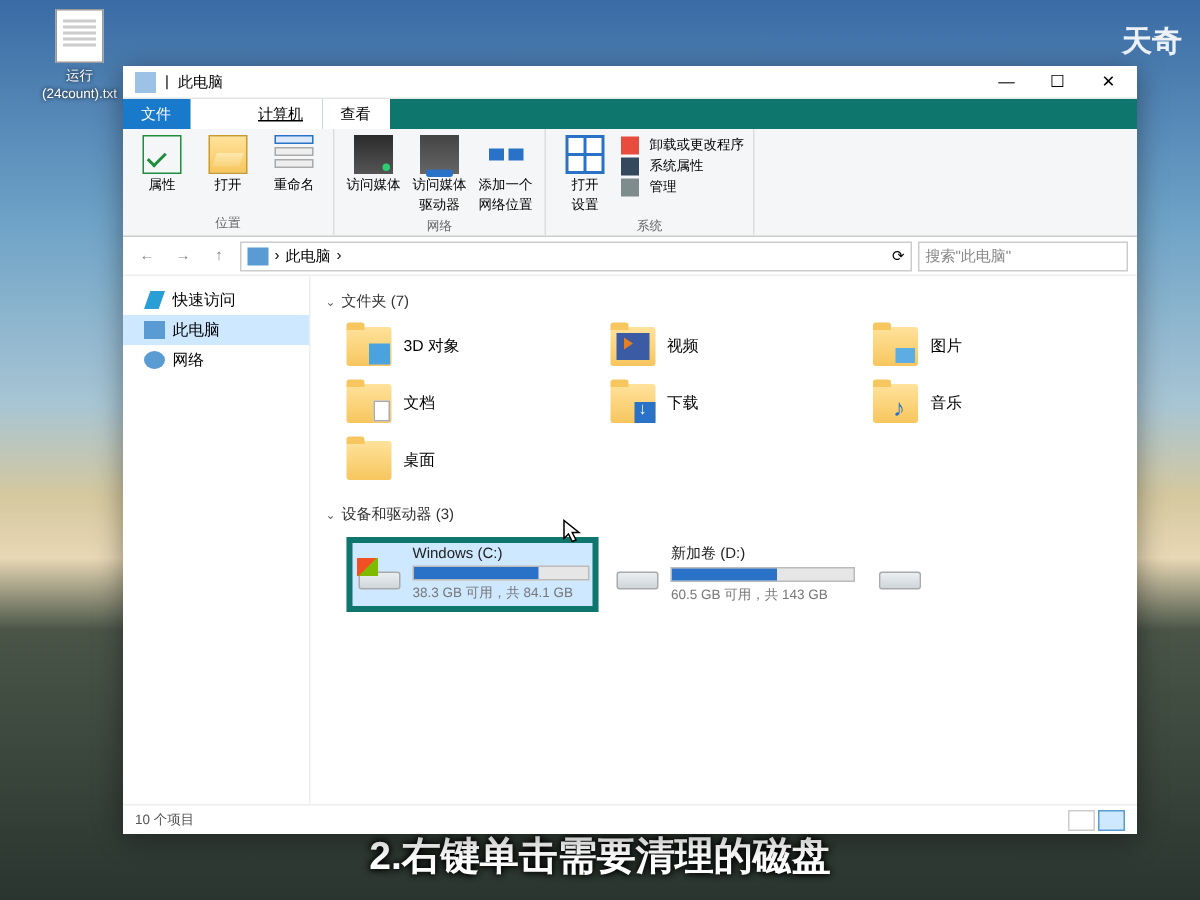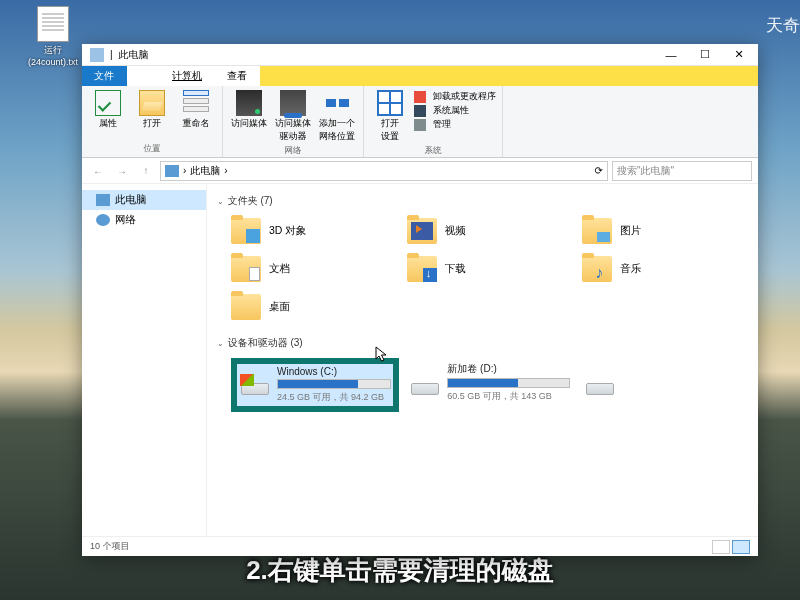--- a/index.html
+++ b/index.html
@@ -1,28 +1,28 @@
 <!DOCTYPE html>
 <html><head>
 <meta charset="utf-8">
 <style>
 * { margin: 0; padding: 0; box-sizing: border-box; font-family: "Microsoft YaHei", "Segoe UI", sans-serif; }
 body { width: 800px; height: 600px; overflow: hidden; position: relative; background: linear-gradient(180deg,#3a6ba5 0%,#6fa3c7 25%,#a8c5d4 45%,#d4c89f 55%,#e8d8b5 62%,#4a5548 70%,#2a3530 100%); }
 .desktop-icon { position:absolute; top:6px; left:28px; text-align:center; font-size:9px; color:#fff; text-shadow:0 0 3px #000; }
 .desktop-icon .icn { width:32px; height:36px; background:#fff; border:1px solid #999; margin:0 auto 2px; position:relative; }
 .desktop-icon .icn:before { content:""; position:absolute; top:6px; left:4px; right:4px; height:2px; background:#ccc; box-shadow:0 4px 0 #ccc,0 8px 0 #ccc,0 12px 0 #ccc,0 16px 0 #ccc; }
-.watermark { position:absolute; top:14px; right:0; color:rgba(255,255,255,0.9); font-size:17px; font-weight:normal; }
+.watermark { position:absolute; top:14px; right:12px; color:rgba(255,255,255,0.9); font-size:20px; font-weight:bold; }
 .subtitle { position:absolute; bottom:12px; left:0; right:0; text-align:center; color:#fff; font-size:26px; font-weight:bold; text-shadow:0 0 4px #000,0 0 6px #000; }
 .explorer { position:absolute; top:44px; left:82px; width:676px; height:512px; background:#fff; box-shadow:0 3px 18px rgba(0,0,0,0.4); display:flex; flex-direction:column; }
 .titlebar { height:22px; background:#fff; border-bottom:1px solid #e5e5e5; display:flex; align-items:center; font-size:10px; padding:0 2px; }
 .titlebar .qat { display:flex; align-items:center; gap:6px; padding:0 6px; }
 .titlebar .qico { width:14px; height:14px; opacity:0.6; }
 .titlebar .wc { margin-left:auto; display:flex; }
 .titlebar .wc div { width:34px; height:22px; display:flex; align-items:center; justify-content:center; font-size:11px; }
-.ribbon-tabs { height:20px; display:flex; font-size:10px; background:#fde047; }
+.ribbon-tabs { height:20px; display:flex; font-size:10px; background:#0f766e; }
 .ribbon-tabs .tab { padding:3px 12px; background:#fff; border-right:1px solid transparent; }
 .ribbon-tabs .tab.filetab { background:#1979ca; color:#fff; }
 .ribbon { height:72px; background:#f5f6f7; border-bottom:1px solid #ccc; display:flex; font-size:9px; }
 .ribbon .group { border-right:1px solid #ddd; padding:2px 6px; display:flex; flex-direction:column; justify-content:space-between; }
 .ribbon .group .label { text-align:center; color:#666; font-size:8.5px; padding-top:2px; }
 .ribbon .items { display:flex; gap:4px; flex:1; align-items:flex-start; padding-top:2px; }
 .ribbon .bigitem { display:flex; flex-direction:column; align-items:center; width:40px; text-align:center; }
 .ribbon .bigitem .ic { width:26px; height:26px; margin-bottom:1px; }
 .ribbon .smallcol { display:flex; flex-direction:column; gap:1px; font-size:9px; }
 .ribbon .smallcol div { display:flex; align-items:center; gap:7px; white-space:nowrap; }
@@ -68,21 +68,21 @@
 .fi-vid .ov { position:absolute; top:4px; left:4px; right:4px; bottom:4px; background:#3b5ba5; }
 .fi-vid .ov:after { content:""; position:absolute; left:5px; top:3px; border-left:6px solid #e67e22; border-top:4px solid transparent; border-bottom:4px solid transparent; }
 .fi-pic .ov { position:absolute; bottom:2px; right:2px; width:13px; height:10px; background:#5dade2; }
 .fi-doc .ov { position:absolute; bottom:1px; right:1px; width:11px; height:14px; background:#fff; border:1px solid #aaa; }
 .fi-dl .ov { position:absolute; bottom:0; right:0; width:14px; height:14px; background:#2a72c8; }
 .fi-dl .ov:after { content:"↓"; color:#fff; position:absolute; left:3px; top:-1px; font-size:11px; font-weight:bold; }
 .fi-mus .ov { position:absolute; bottom:1px; right:2px; width:15px; height:17px; }
 .fi-mus .ov:after { content:"♪"; color:#2a72c8; font-size:16px; position:absolute; }
 .drive-grid { display:grid; grid-template-columns:repeat(3,1fr); gap:6px; padding:4px 0 8px 14px; }
 .drive-item { display:flex; gap:6px; padding:4px; }
-.drive-item.highlighted { background:#cde8ff; border:6px solid #0f766e; padding:2px; }
+.drive-item.highlighted { background:#cde8ff; border:4px solid #0f766e; padding:2px; }
 .drive-ic { width:32px; height:24px; flex-shrink:0; align-self:center; position:relative; }
 .drive-ic .box { position:absolute; left:2px; right:2px; bottom:2px; height:12px; background:linear-gradient(180deg,#e9eef2,#cfd6da); border:1px solid #aaa; border-radius:2px; }
 .drive-ic.win .box:before { content:""; position:absolute; left:-2px; top:-10px; width:14px; height:12px; background:linear-gradient(135deg,#f25022 0 49%,#7fba00 51% 100%); }
 .drive-info { flex:1; min-width:0; }
 .drive-name { font-size:10px; color:#222; white-space:nowrap; }
 .drive-bar { height:10px; background:#e6e6e6; border:1px solid #bbb; margin:2px 0; position:relative; }
 .drive-bar .fill { position:absolute; left:0; top:0; bottom:0; background:#2a72c8; }
 .drive-sub { font-size:9px; color:#777; white-space:nowrap; }
 .cursor { position:absolute; width:14px; height:18px; pointer-events:none; }
 .cursor svg { width:100%; height:100%; }
@@ -209,20 +209,24 @@
       <span>›</span>
       <span style="margin-left:auto">⟳</span>
     </div>
     <div class="search">
         <span>搜索"此电脑"</span>
       </div>
   </div>
 
   <div class="body">
     <div class="nav">
+      <div class="navitem">
+          <div class="nic nic-quick"></div>
+          <span>快速访问</span>
+        </div>
       <div class="navitem sel">
           <div class="nic nic-pc"></div>
           <span>此电脑</span>
         </div>
       <div class="navitem">
           <div class="nic nic-net"></div>
           <span>网络</span>
         </div>
     </div>
 
@@ -287,21 +291,21 @@
       <div class="drive-grid" id="drive-grid">
           <div class="drive-item highlighted">
             <div class="drive-ic win">
               <div class="box"></div>
             </div>
   <div class="drive-info">
     <div class="drive-name">Windows (C:)</div>
     <div class="drive-bar">
                 <div class="fill" style="width:71%"></div>
               </div>
-    <div class="drive-sub">24.5 GB 可用，共 94.2 GB</div>
+    <div class="drive-sub">38.3 GB 可用，共 84.1 GB</div>
   </div>
           </div>
           <div class="drive-item">
             <div class="drive-ic ">
               <div class="box"></div>
             </div>
   <div class="drive-info">
     <div class="drive-name">新加卷 (D:)</div>
     <div class="drive-bar">
                 <div class="fill" style="width:58%"></div>

